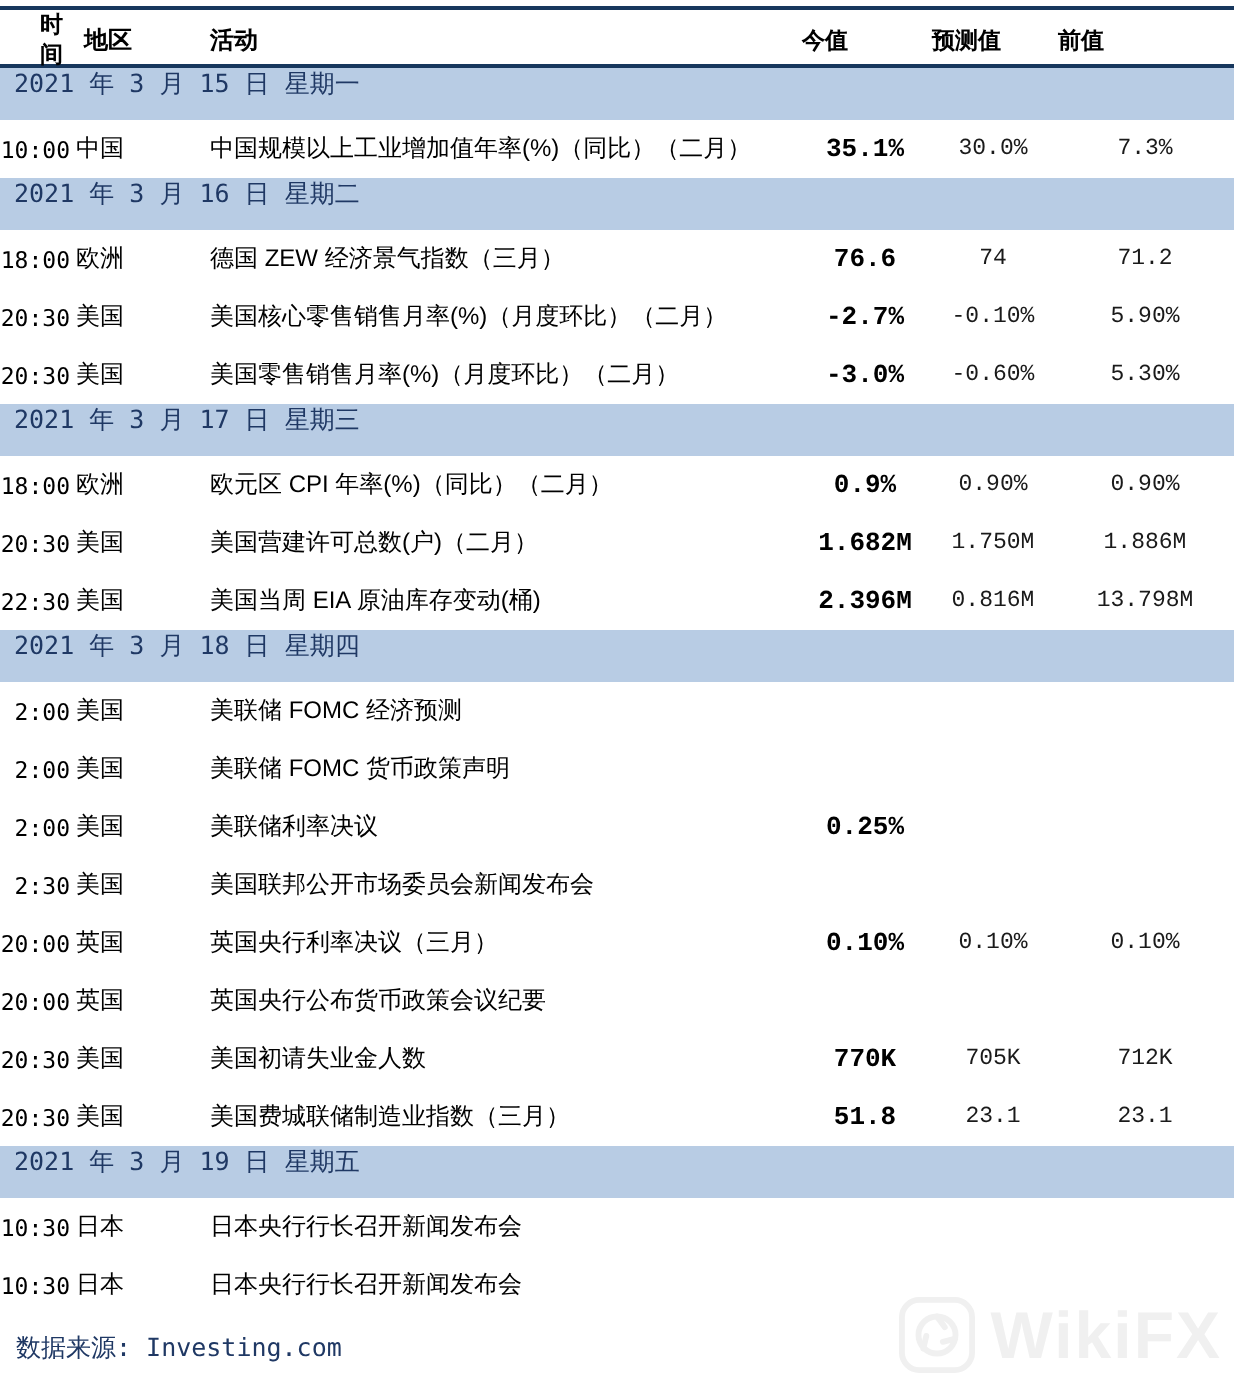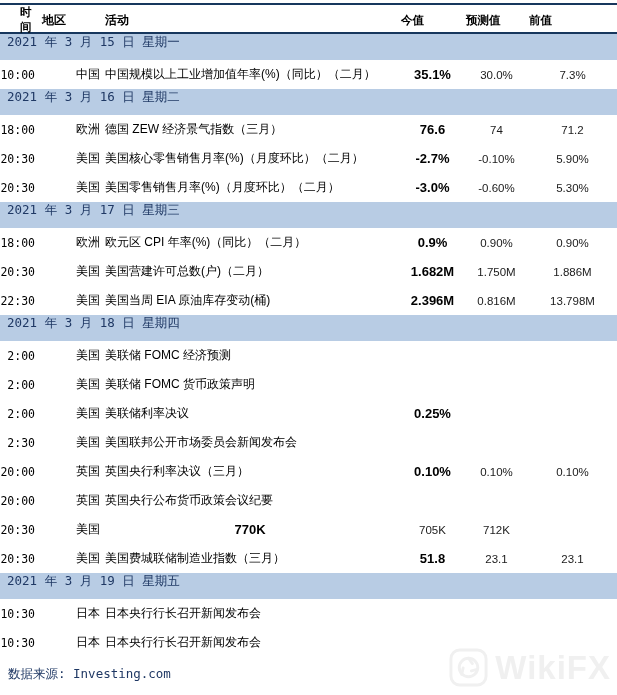--- a/index.html
+++ b/index.html
@@ -50,25 +50,25 @@
     font-family: "DejaVu Sans Mono", "Liberation Sans", monospace, sans-serif;
   }
   .data-row { height: 29px; font-size: 12px; color: var(--value-text, #000); }
   .data-row .cell { white-space: nowrap; overflow: hidden; }
   .time {
     text-align: right;
     padding-right: 3px;
     font-family: "DejaVu Sans Mono", monospace;
     font-size: 11.5px;
   }
-  .region { text-align: right; font-size: 12px; }
+  .region { text-align: left; font-size: 12px; }
   .activity { text-align: left; padding-left: 5px; font-size: 12px; }
   .now, .forecast, .previous {
     text-align: center;
-    font-family: Liberation Sans, sans-serif;
+    font-family: Liberation Mono, monospace;
     font-size: 11.5px;
   }
   .data-row .now { font-weight: bold; font-size: 13px; }
   .data-row .forecast, .data-row .previous { color: #1a1a1a; }
   .footer-note {
     margin-top: 9px;
     padding-left: 8px;
     font-size: 12.5px;
     color: var(--band-text, #1f3864);
     font-family: "DejaVu Sans Mono", "Liberation Sans", monospace, sans-serif;
@@ -236,20 +236,21 @@
     <span class="cell region">英国</span>
     <span class="cell activity">英国央行公布货币政策会议纪要</span>
     <span class="cell now"></span>
     <span class="cell forecast"></span>
     <span class="cell previous"></span>
   </div>
 
   <div class="row data-row">
     <span class="cell time">20:30</span>
     <span class="cell region">美国</span>
+    <span class="cell activity">美国初请失业金人数</span>
     <span class="cell now">770K</span>
     <span class="cell forecast">705K</span>
     <span class="cell previous">712K</span>
   </div>
 
   <div class="row data-row">
     <span class="cell time">20:30</span>
     <span class="cell region">美国</span>
     <span class="cell activity">美国费城联储制造业指数（三月）</span>
     <span class="cell now">51.8</span>

